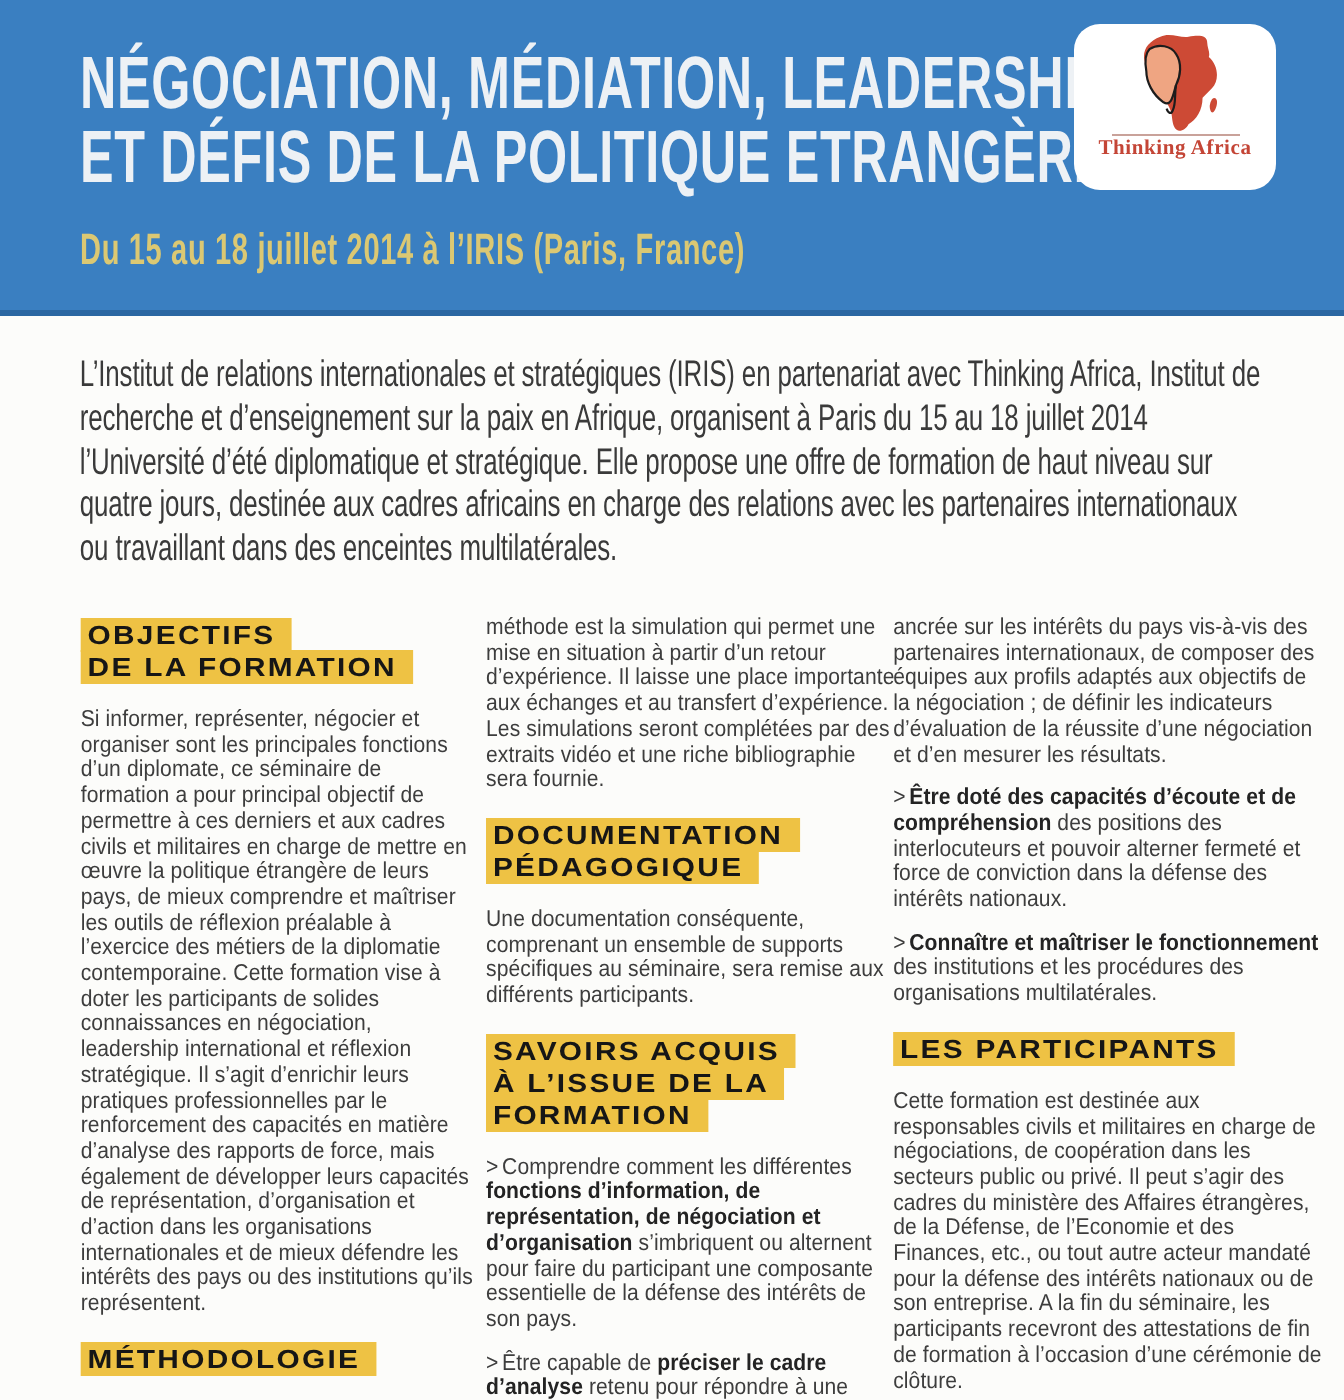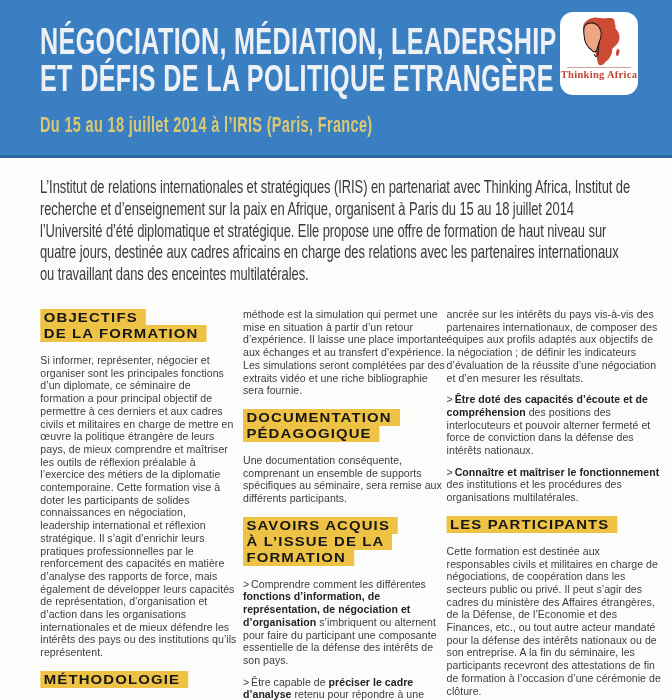--- a/index.html
+++ b/index.html
@@ -21,21 +21,21 @@
   }
   .hero-date {
     position:absolute; left:40px; top:112px;
     color:#dbc873; font-weight:bold; font-size:22px; line-height:26px;
     white-space:nowrap; transform:scaleX(0.66); transform-origin:0 0;
     letter-spacing:0.5px;
   }
 
   
   .logo-card {
-    position:absolute; top:12px; right:34px; width:78px; height:83px;
+    position:absolute; top:12px; right:34px; width:101px; height:83px;
     background:#ffffff; border-radius:13px;
     display:flex; flex-direction:column; align-items:center;
     padding-top:4px; box-sizing:border-box;
   }
   .logo-map { width:56px; height:50px; }
   .logo-divider { width:64px; border-top:1px solid #c9a29a; margin:1px 0 1px; }
   .logo-text {
     font-family:"Liberation Serif", serif; font-weight:bold;
     color:#c44536; font-size:10.5px; letter-spacing:0.3px; white-space:nowrap;
   }

